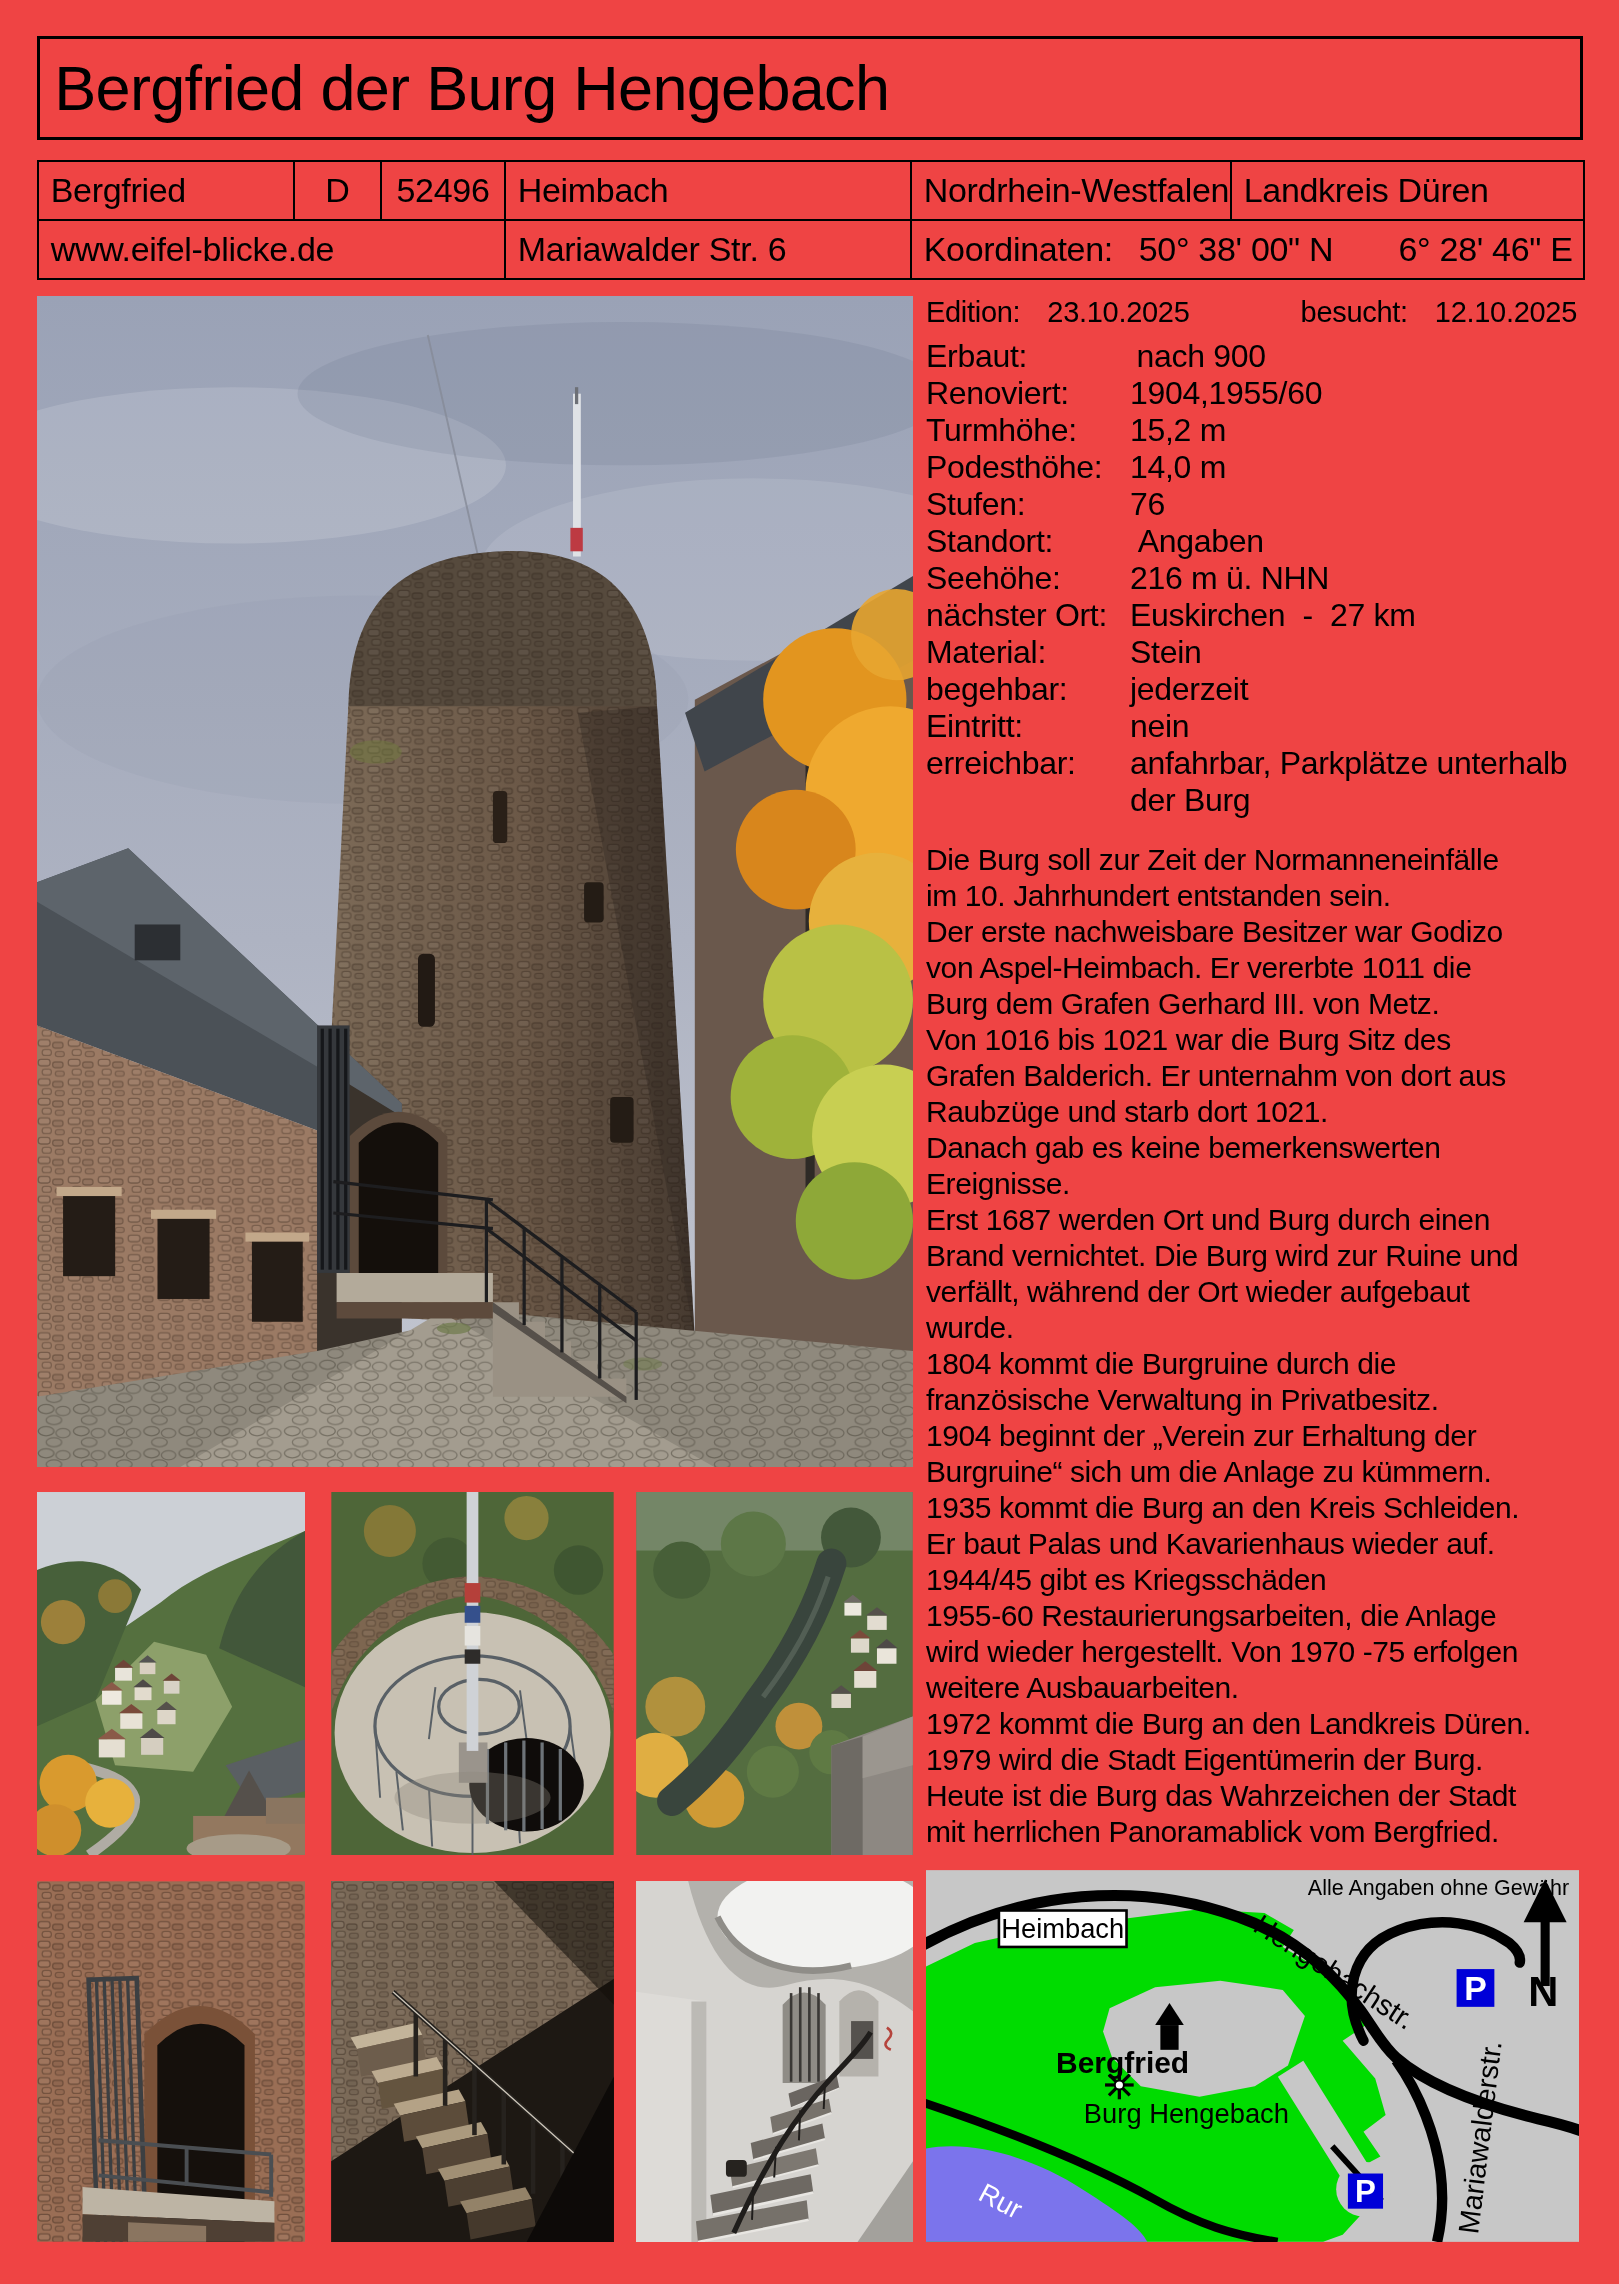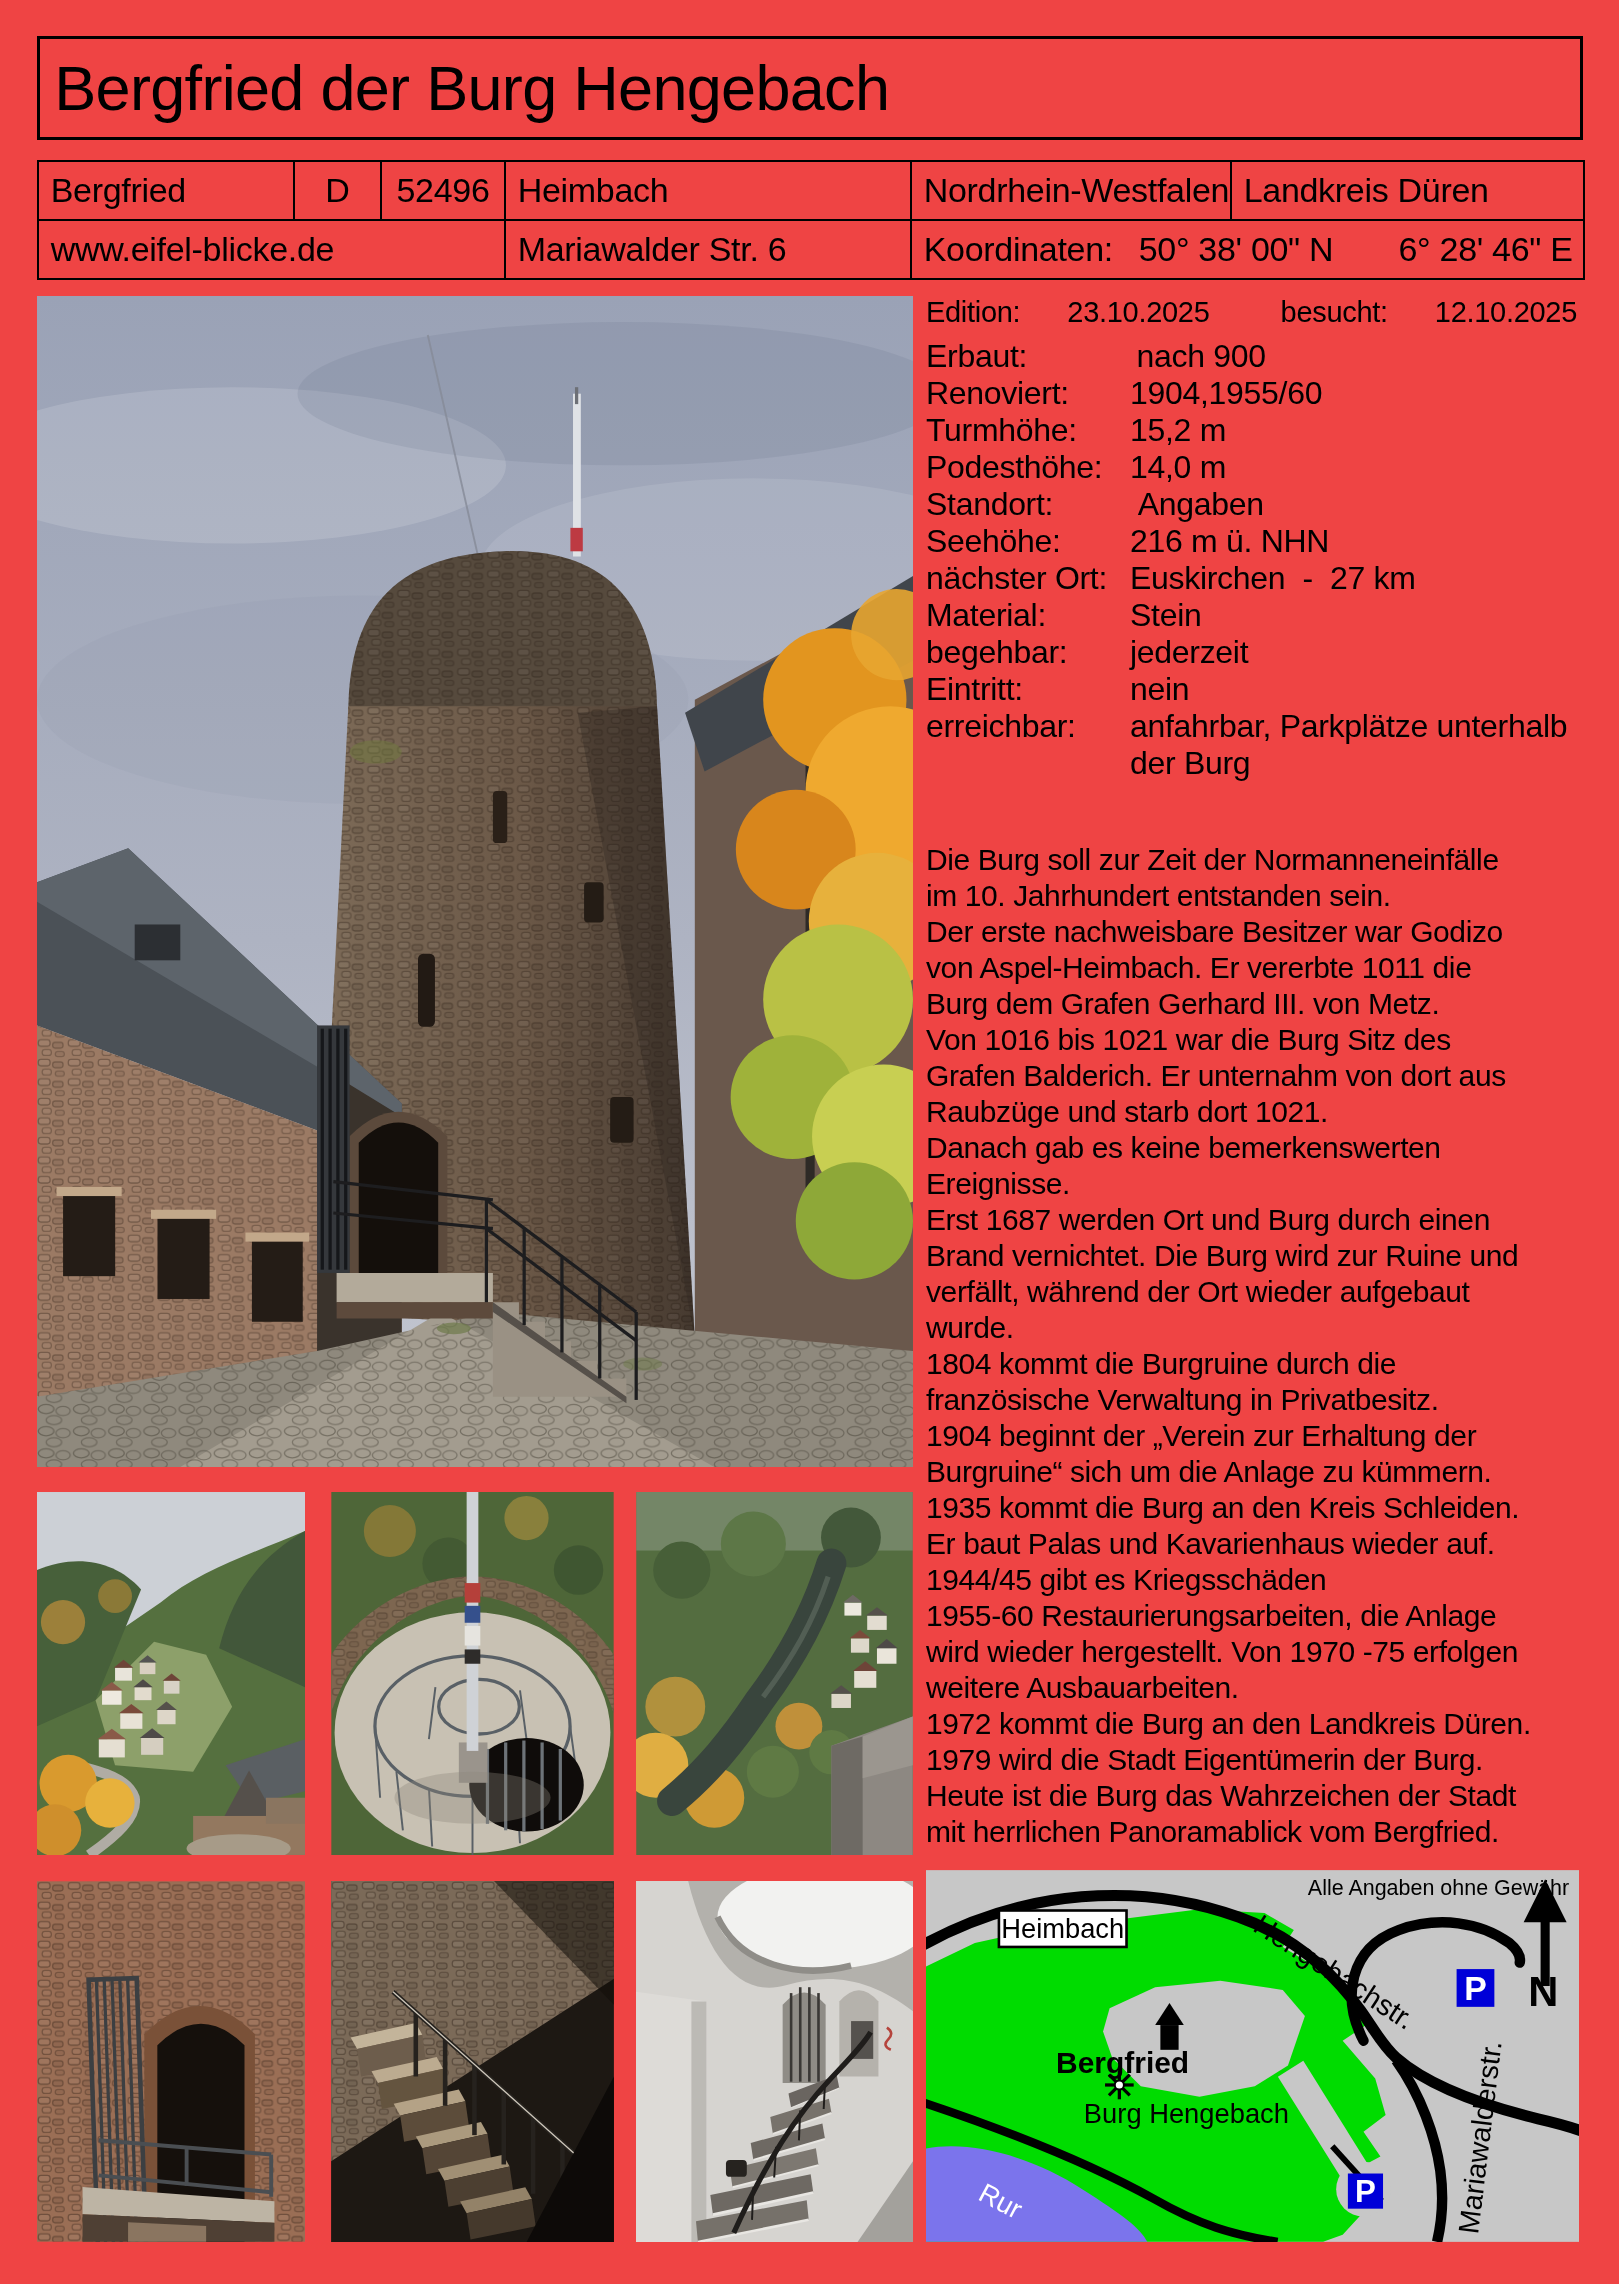--- a/index.html
+++ b/index.html
@@ -16,21 +16,21 @@
   .td-center{text-align:center;padding-left:0 !important;}
   .coords-flex{display:flex;align-items:flex-end;padding-right:10.4px;}
   .coords-flex .c-label{width:215px;}
   .coords-flex .c-lon{margin-left:auto;}
   
   .ph{position:absolute;overflow:hidden;}
   .ph svg{display:block;}
   
   .right-col{position:absolute;left:926px;top:296px;width:660px;}
   .ed-line{display:flex;justify-content:space-between;font-size:29px;letter-spacing:-0.3px;padding-right:9px;}
-  .ed-line .pair{display:flex;gap:20px;}
+  .ed-line .pair{display:flex;}
   .ed-line .lab{margin-right:27px;}
   .details{margin-top:9px;}
   .d-row{display:flex;font-size:32px;line-height:37px;letter-spacing:-0.3px;}
   .d-lab{width:204px;flex:0 0 204px;}
   .d-val{white-space:pre-wrap;}
   .history{position:absolute;left:926px;top:842px;width:677px;font-size:30px;
            line-height:36px;letter-spacing:-0.4px;white-space:pre;}
   
   .map-box{position:absolute;left:926px;top:1870px;width:653px;height:372px;}
   .mgreen{fill:var(--map-green,#00dc00);}
@@ -228,20 +228,24 @@
         </div>
       <div class="d-row">
           <span class="d-lab">Turmhöhe:</span>
           <span class="d-val">15,2 m</span>
         </div>
       <div class="d-row">
           <span class="d-lab">Podesthöhe:</span>
           <span class="d-val">14,0 m</span>
         </div>
       <div class="d-row">
+          <span class="d-lab">Stufen:</span>
+          <span class="d-val">76</span>
+        </div>
+      <div class="d-row">
           <span class="d-lab">Standort:</span>
           <span class="d-val" style="padding-left:7.8px">Angaben</span>
         </div>
       <div class="d-row">
           <span class="d-lab">Seehöhe:</span>
           <span class="d-val">216 m ü. NHN</span>
         </div>
       <div class="d-row">
           <span class="d-lab">nächster Ort:</span>
           <span class="d-val">Euskirchen  -  27 km</span>

